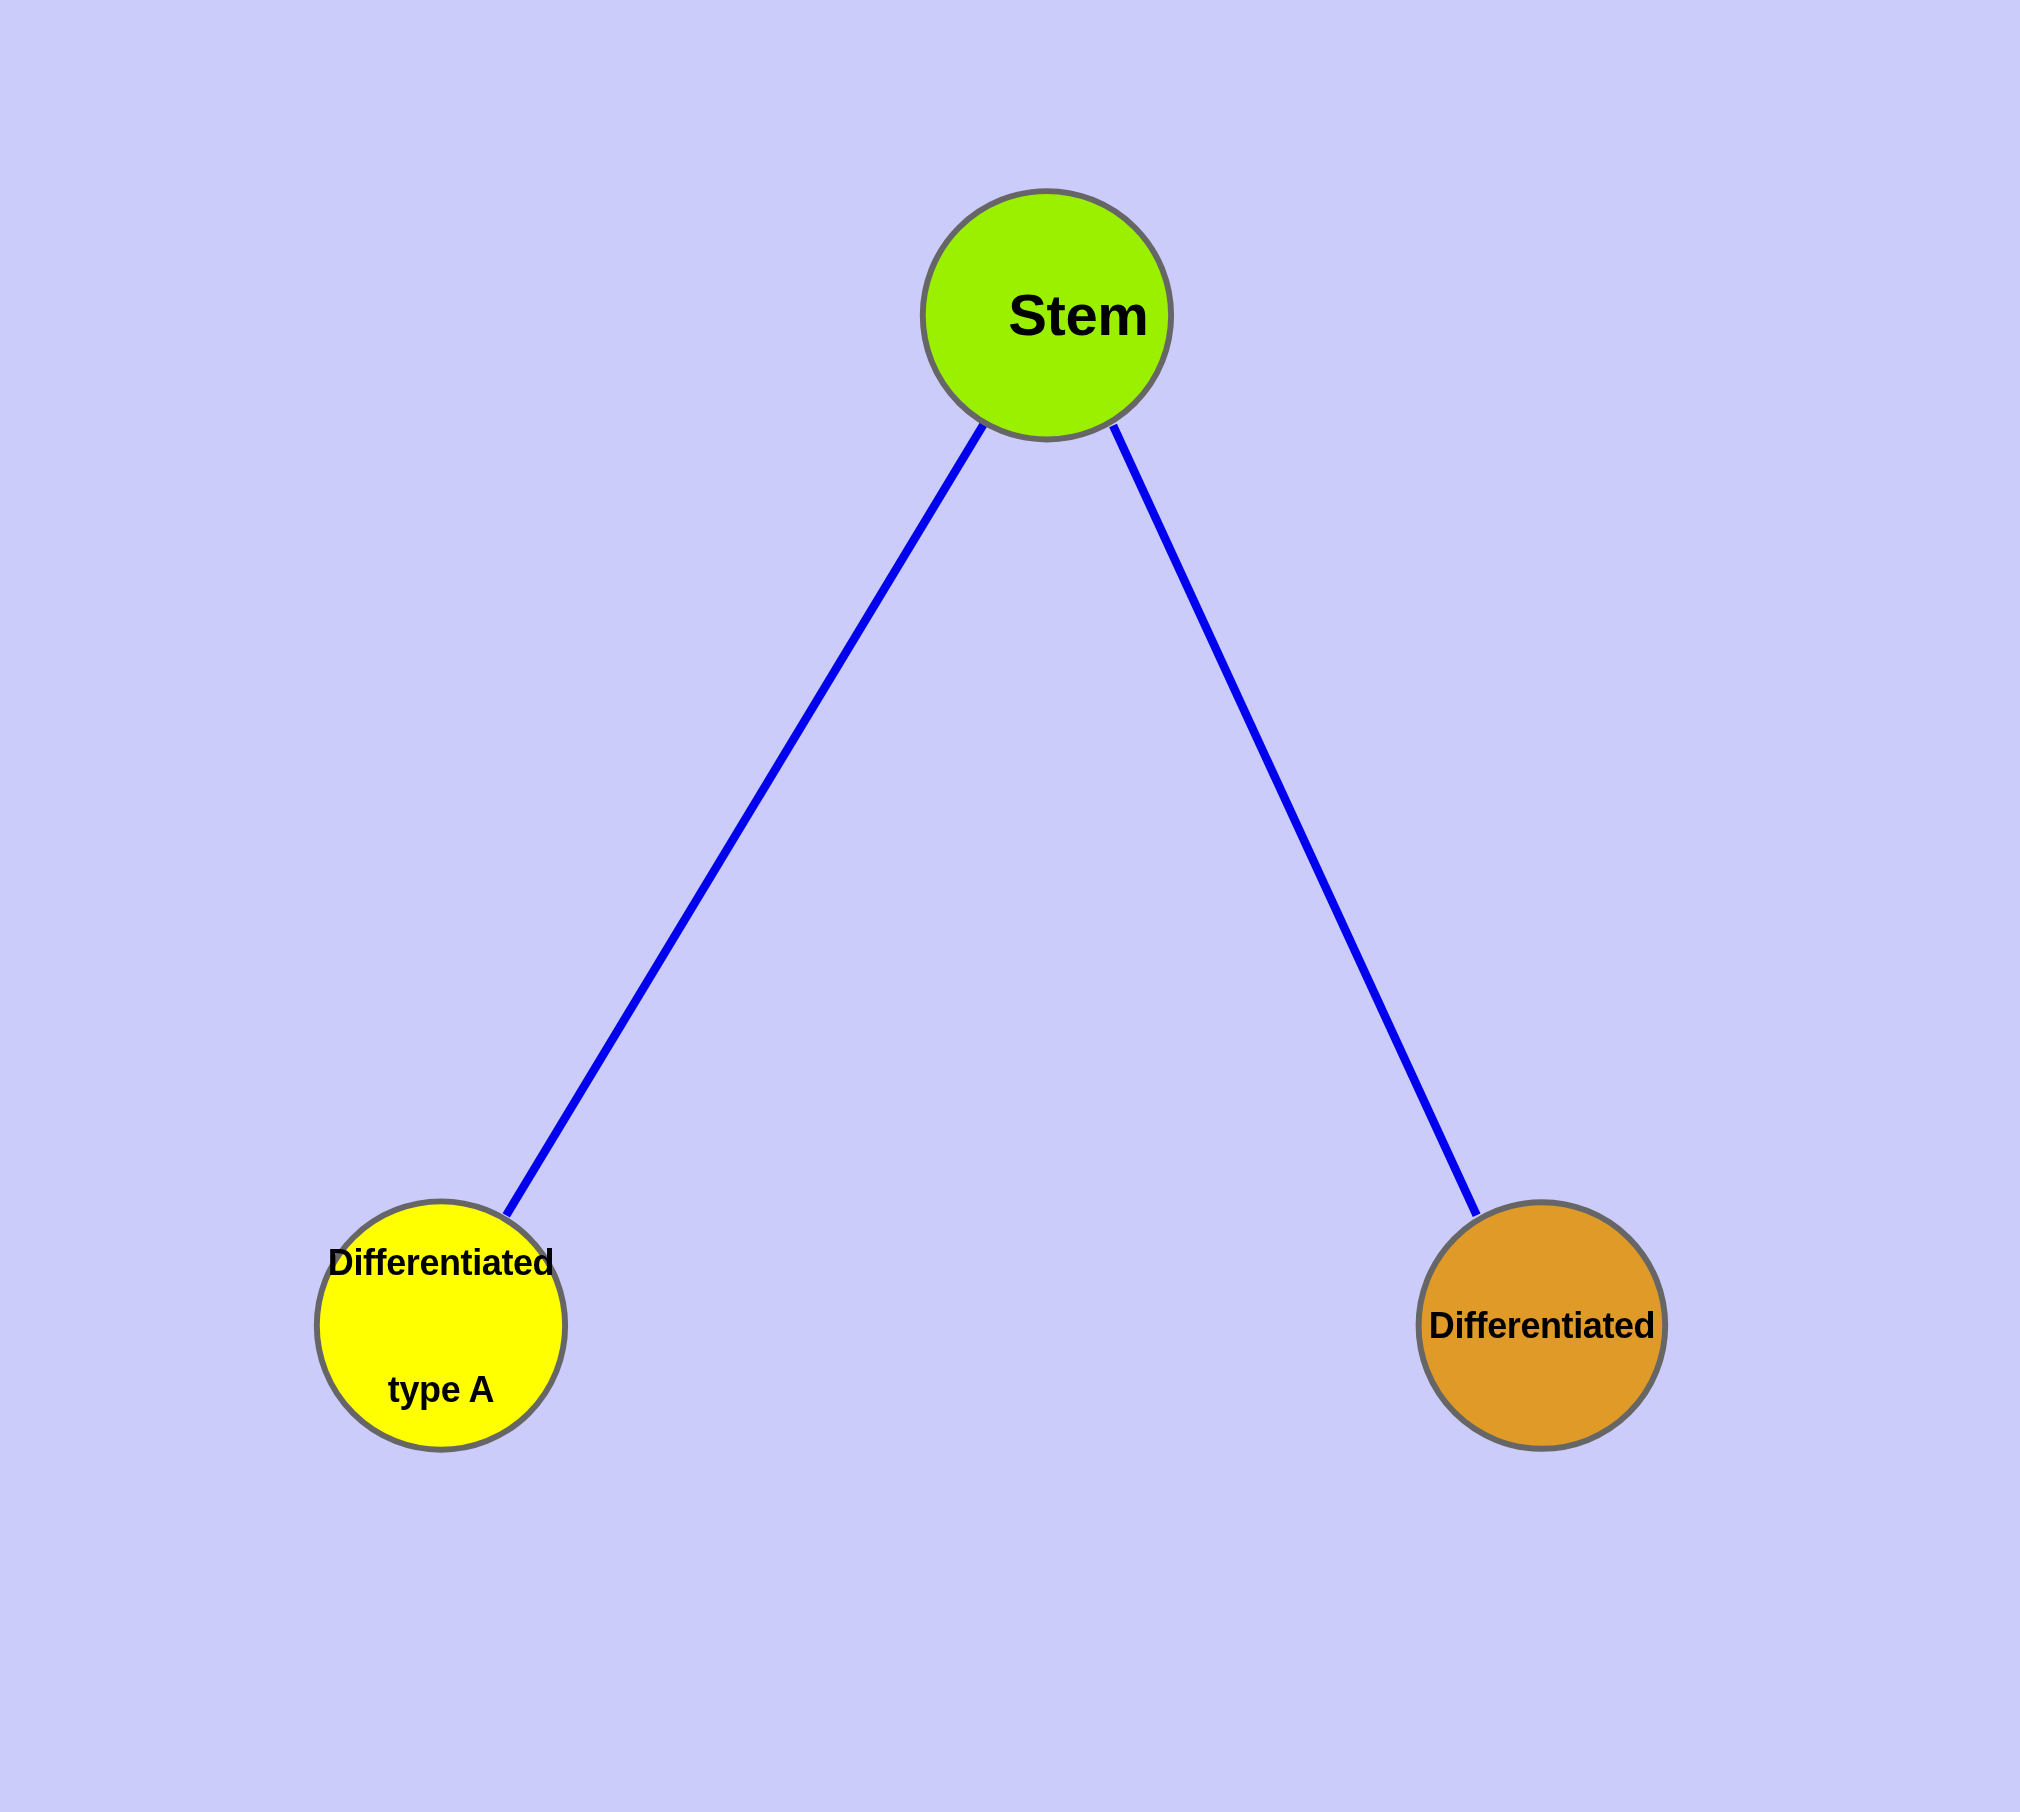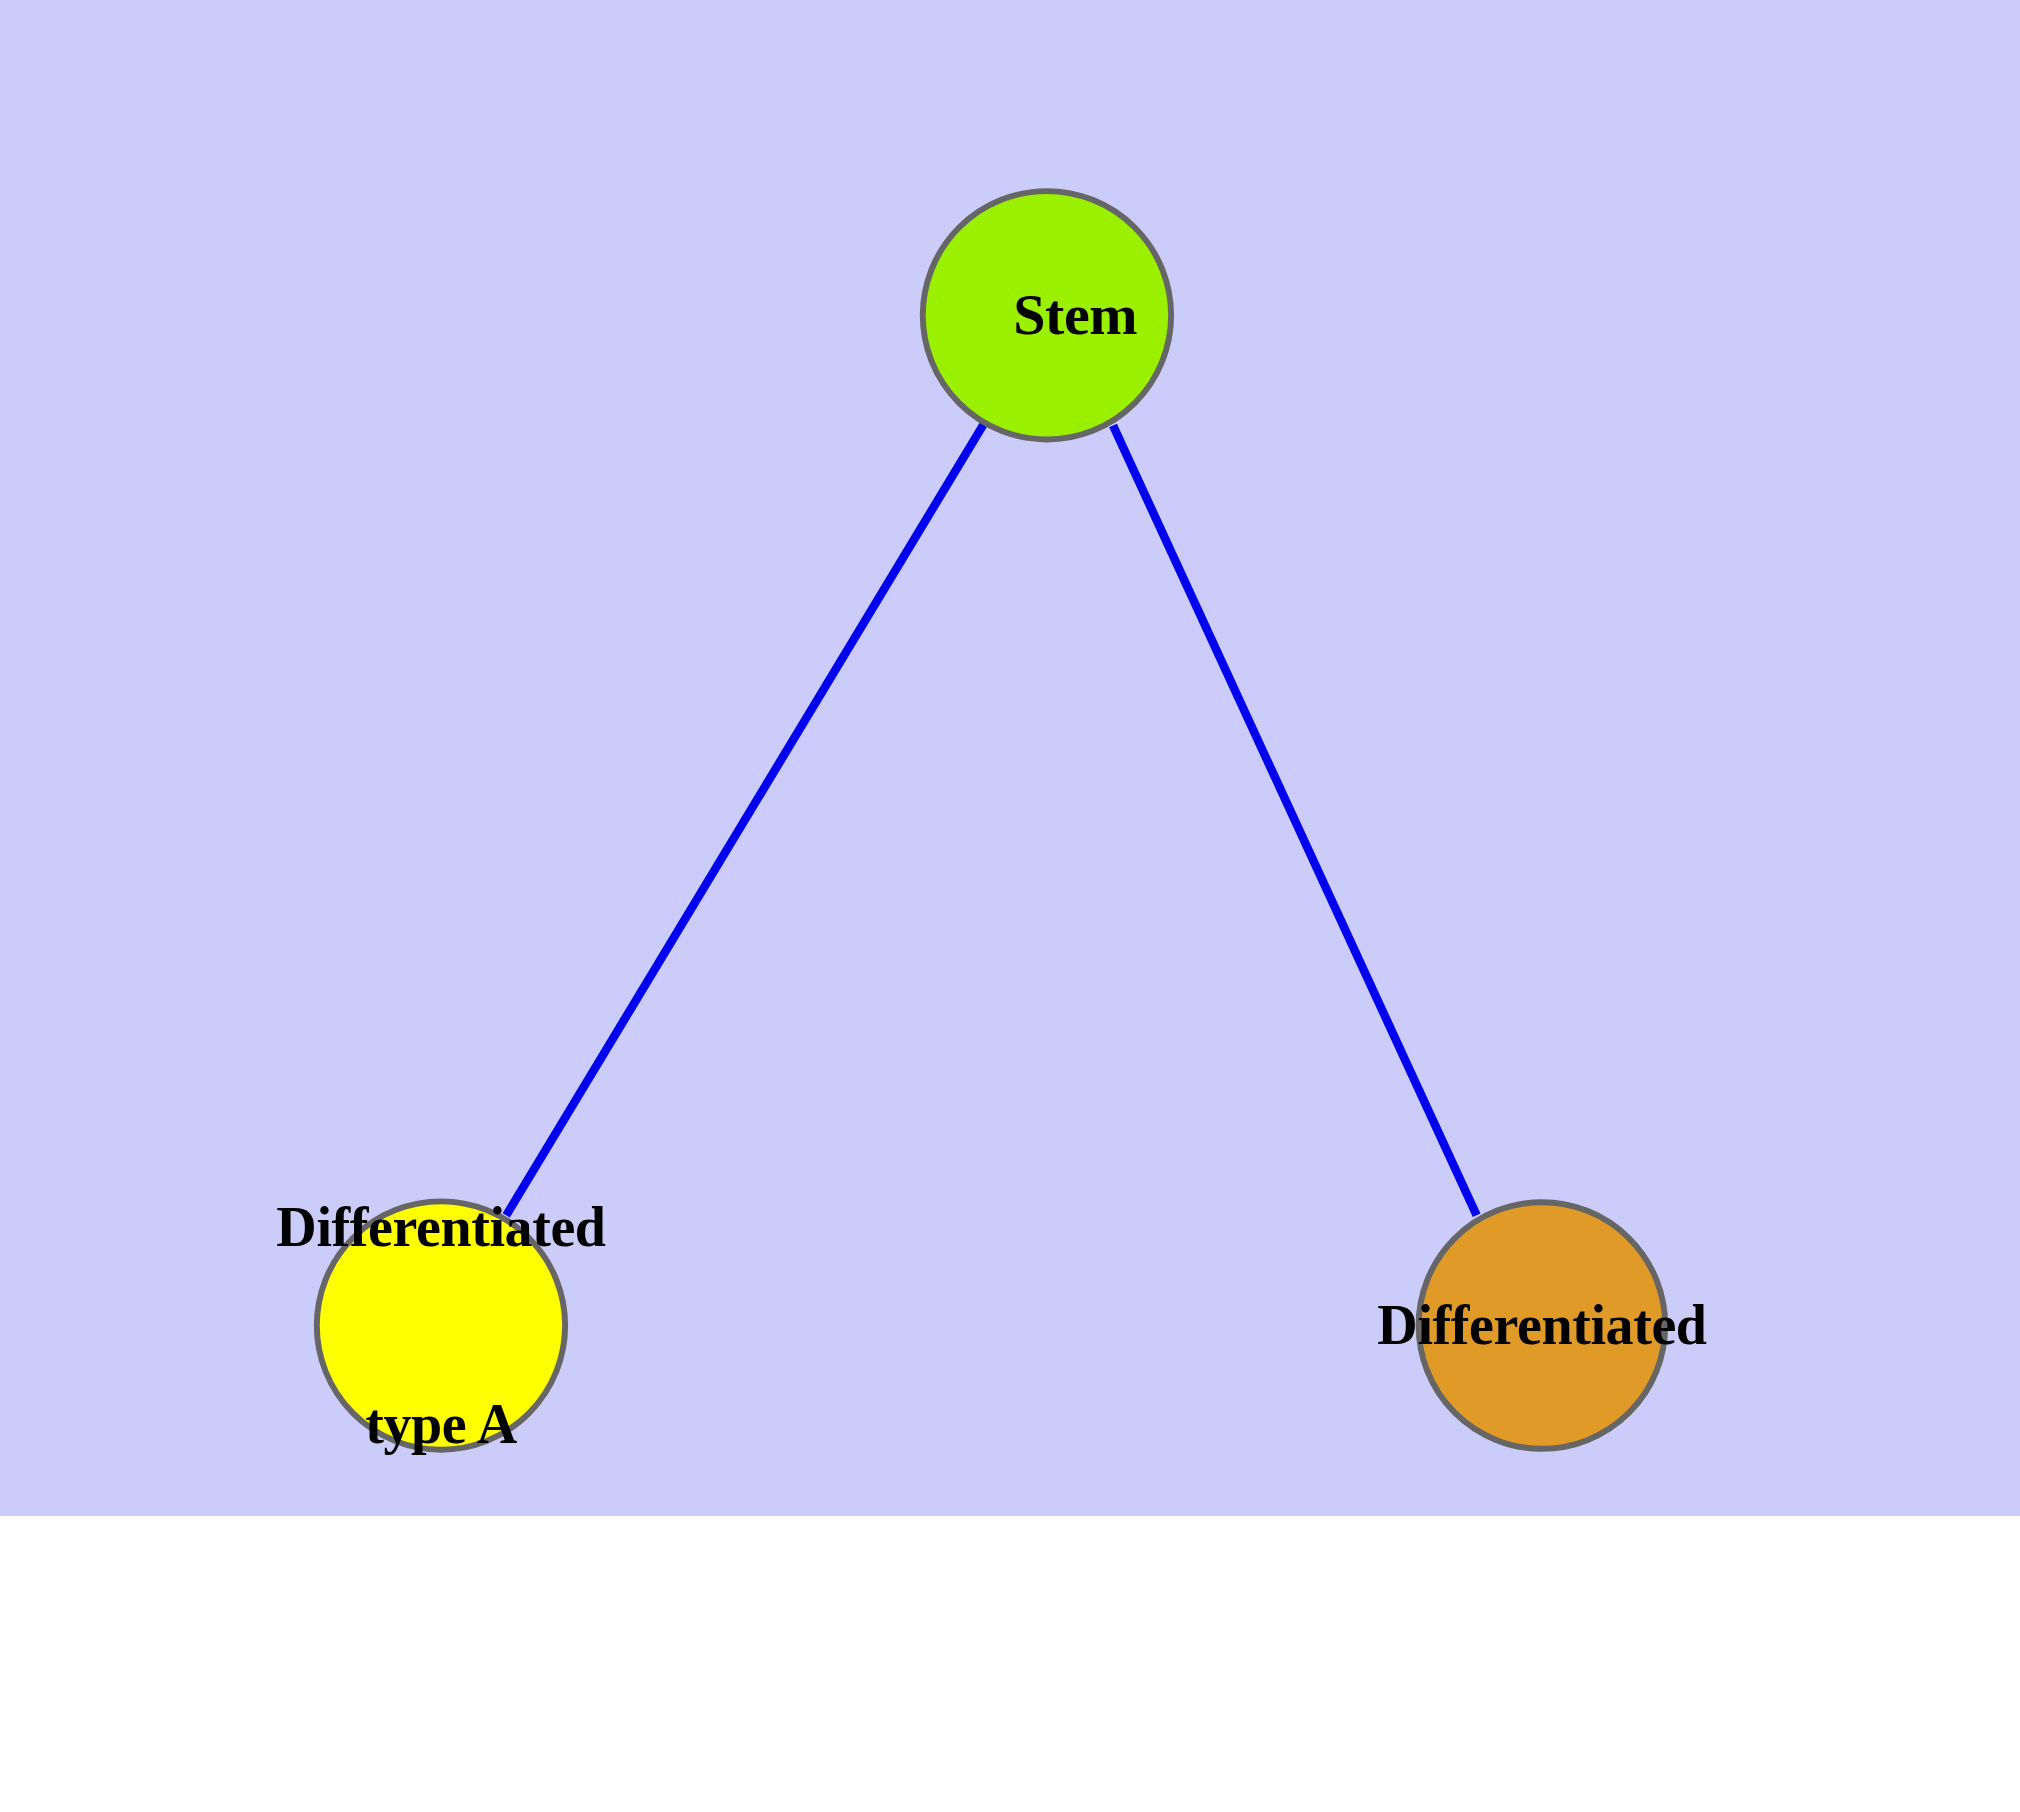--- a/index.html
+++ b/index.html
@@ -3,44 +3,44 @@
 <meta charset="utf-8">
 <style>
   html, body {
     margin: 0;
     padding: 0;
     background: #ffffff;
   }
   #canvas {
     position: relative;
     width: 2021px;
-    height: 1516px;
+    height: 1812px;
     overflow: hidden;
-    font-family: Liberation Serif, serif;
+    font-family: Liberation Sans, sans-serif;
   }
   #graph-bg {
     position: absolute;
     left: 0;
     top: 0;
     width: 2021px;
     height: 1812px;
     background: #ccccfa;
   }
   #graph-svg {
     position: absolute;
     left: 0;
     top: 0;
     width: 2021px;
     height: 1812px;
   }
   .node-label {
     position: absolute;
     color: #000000;
     font-weight: bold;
-    font-size: 56px;
+    font-size: 36px;
     line-height: 1.17;
     text-align: center;
     white-space: pre;
     letter-spacing: -0.4px;
     transform: translate(-50%, -50%);
     pointer-events: none;
   }
   #label-stem { font-size: 58px; }
 </style>
 </head>

